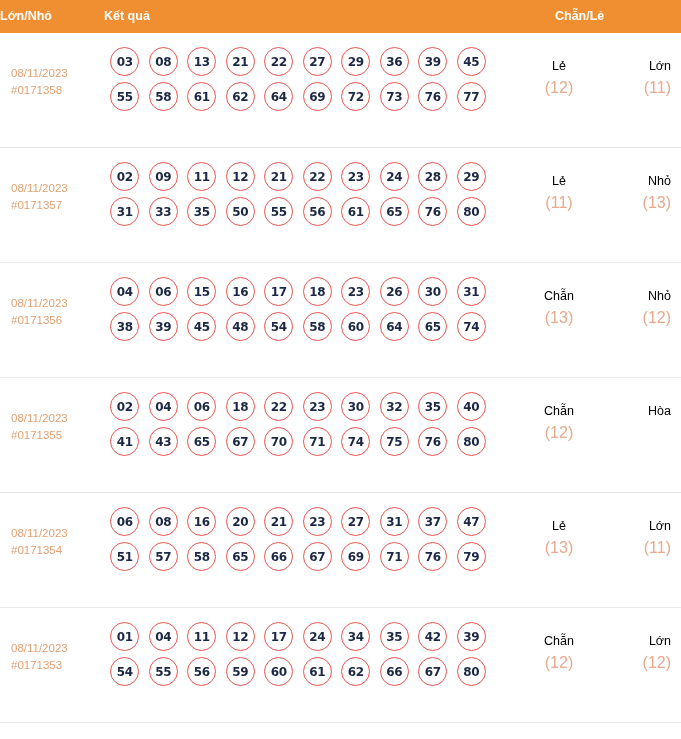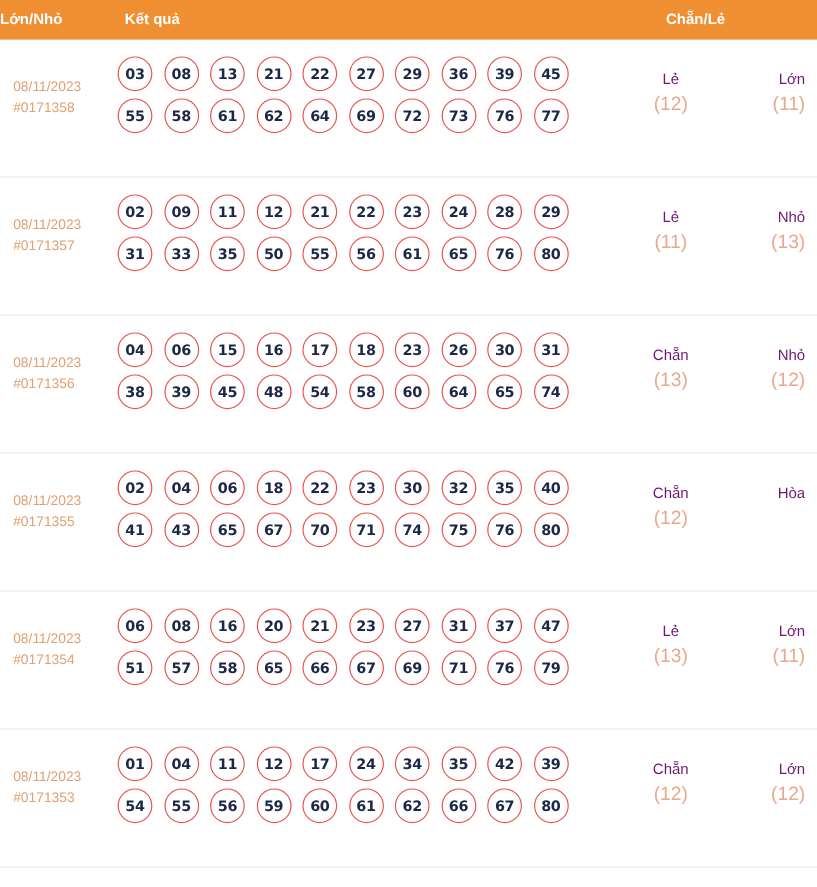--- a/index.html
+++ b/index.html
@@ -64,20 +64,21 @@
   .cell-balls {
     position: absolute;
     left: 98px;
     top: 14px;
     width: 400px;
   }
   .ball-line {
     display: flex;
     gap: 9.5px;
     margin-bottom: 6px;
+    justify-content: center;
   }
   .ball {
     width: 29px;
     height: 29px;
     border-radius: 50%;
     border: 1.4px solid #E8544F;
     background: #ffffff;
     color: #1b2744;
     font-size: 12px;
     font-weight: bold;
@@ -91,21 +92,21 @@
 
   .cell-stat {
     position: absolute;
     top: 22px;
     text-align: center;
     color: #E89B5E;
     font-size: 12.5px;
     line-height: 22px;
     width: 70px;
   }
-  .cell-stat .stat-label { display: block; color: #701a75; }
+  .cell-stat .stat-label { display: block; color: #000000; }
   .cell-stat .stat-count { display: block; color: #E8A98C; font-size: 16px; }
   .cell-oddeven { left: 524px; }
   .cell-bigsmall { left: 601px; text-align: right; }
 
   .cell-stat .stat-count:empty { display: none; }
 </style>
 </head>
 <body>
 
 <div class="results-table">

